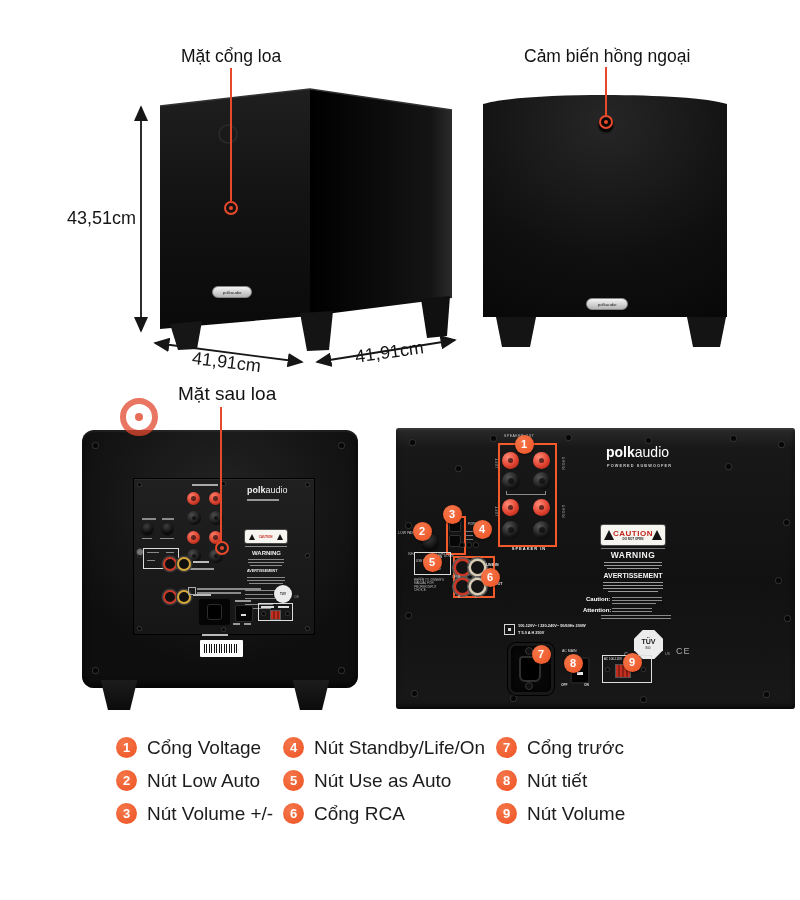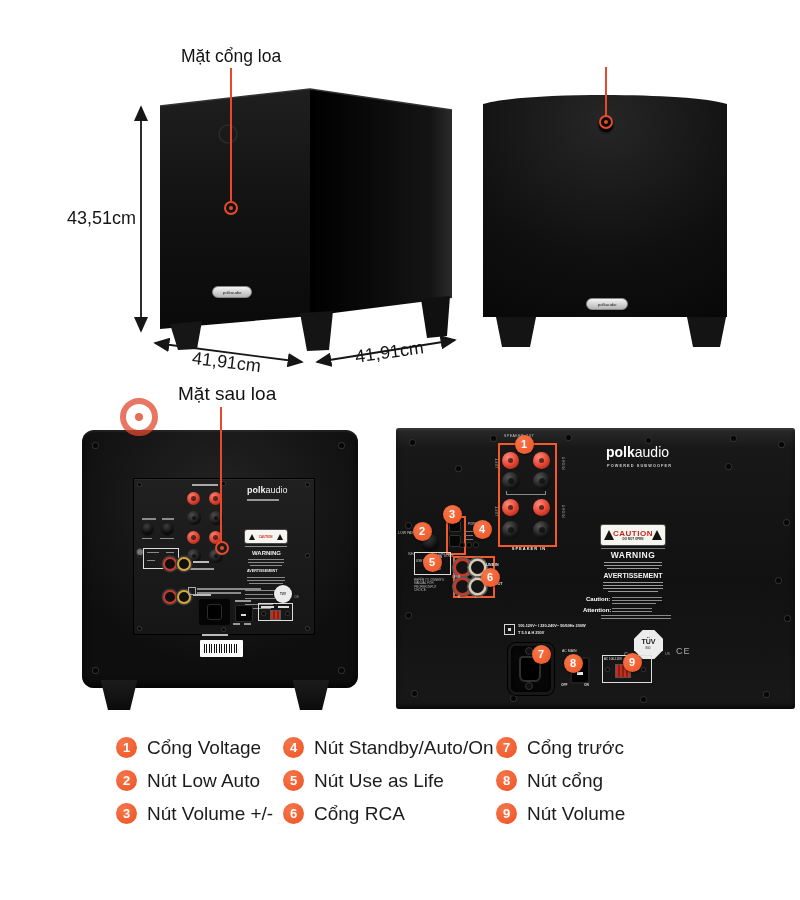--- a/index.html
+++ b/index.html
@@ -119,20 +119,21 @@
       <span>polkaudio</span>
     </div>
   <div class="badge" style="left:586px;top:298px;width:40px;height:10px;">
       <span>polkaudio</span>
     </div>
 
   <div class="lbl" style="left:181px;top:46px;">Mặt cổng loa</div>
   <div class="oline" style="left:230px;top:68px;height:133px;"></div>
   <div class="oring" style="left:224px;top:201px;"></div>
 
+  <div class="lbl" style="left:524px;top:46px;">Cảm biến hồng ngoại</div>
   <div class="oline" style="left:605px;top:67px;height:50px;"></div>
   <div class="oring" style="left:599px;top:115px;"></div>
 
   <div class="dim" style="left:67px;top:208px;">43,51cm</div>
   <div class="dim" style="left:192px;top:352px;transform:rotate(7deg);">41,91cm</div>
   <div class="dim" style="left:355px;top:342px;transform:rotate(-8deg);">41,91cm</div>
 
   <div class="lbl" style="left:178px;top:383px;font-size:19px;">Mặt sau loa</div>
   <div class="oline" style="left:220px;top:407px;height:134px;"></div>
   <div class="oring" style="left:215px;top:541px;"></div>
@@ -403,39 +404,39 @@
       <span class="ltext">Nút Low Auto</span>
     </div>
     <div class="lrow">
       <span class="lco">3</span>
       <span class="ltext">Nút Volume +/-</span>
     </div>
   </div>
   <div class="lcol" style="left:283px;">
     <div class="lrow">
       <span class="lco">4</span>
-      <span class="ltext">Nút Standby/Auto/On</span>
+      <span class="ltext">Nút Standby/Life/On</span>
     </div>
     <div class="lrow">
       <span class="lco">5</span>
-      <span class="ltext">Nút Use as Life</span>
+      <span class="ltext">Nút Use as Auto</span>
     </div>
     <div class="lrow">
       <span class="lco">6</span>
       <span class="ltext">Cổng RCA</span>
     </div>
   </div>
   <div class="lcol" style="left:496px;">
     <div class="lrow">
       <span class="lco">7</span>
       <span class="ltext">Cổng trước</span>
     </div>
     <div class="lrow">
       <span class="lco">8</span>
-      <span class="ltext">Nút cổng</span>
+      <span class="ltext">Nút tiết</span>
     </div>
     <div class="lrow">
       <span class="lco">9</span>
       <span class="ltext">Nút Volume</span>
     </div>
   </div>
 
 </div>
 
 </body></html>

